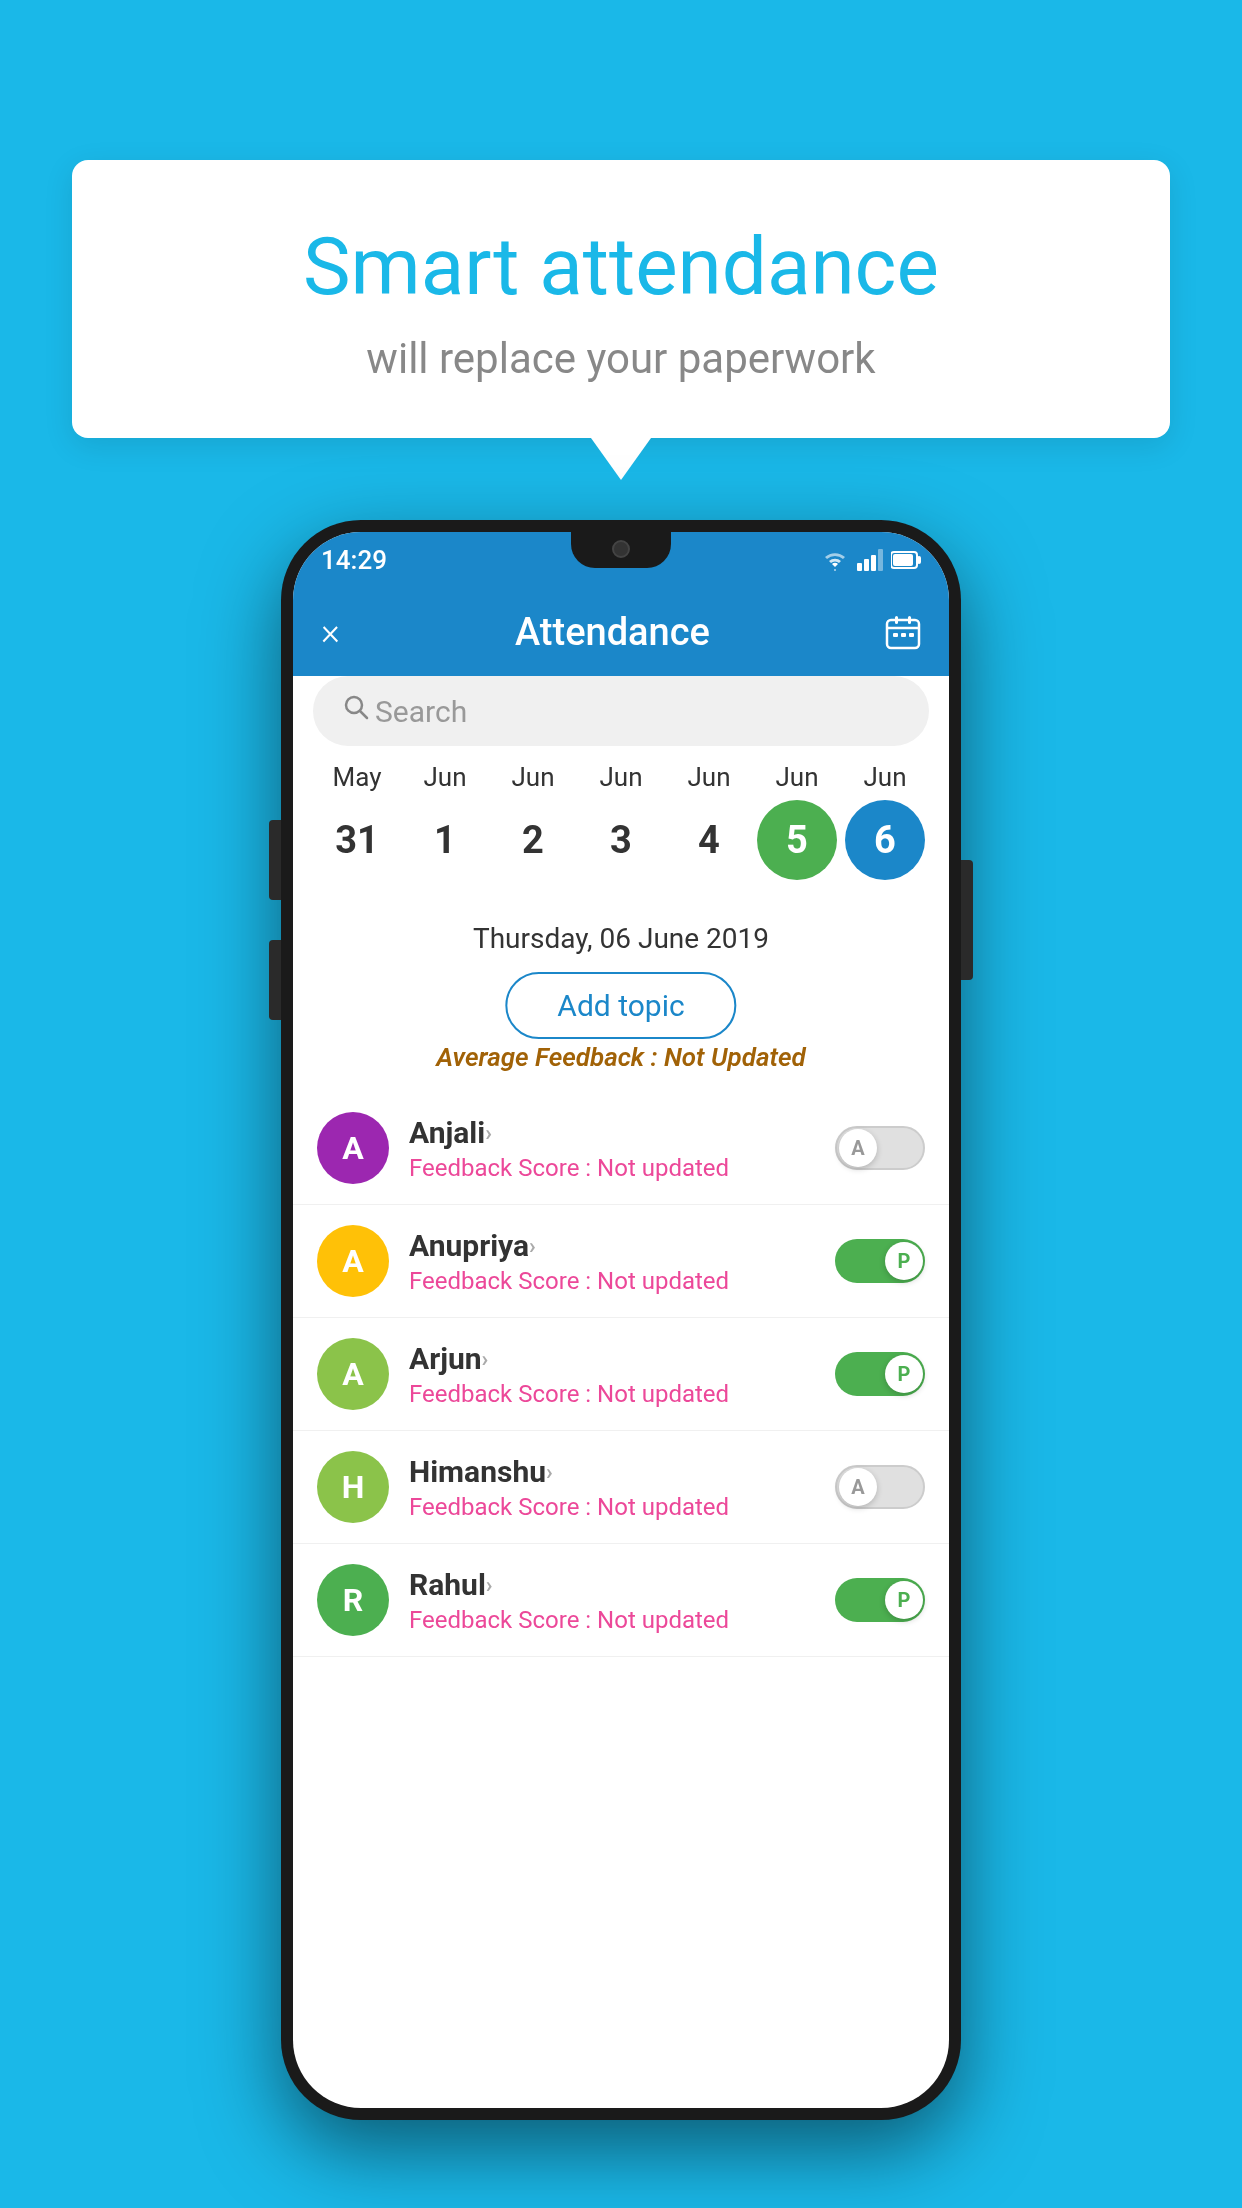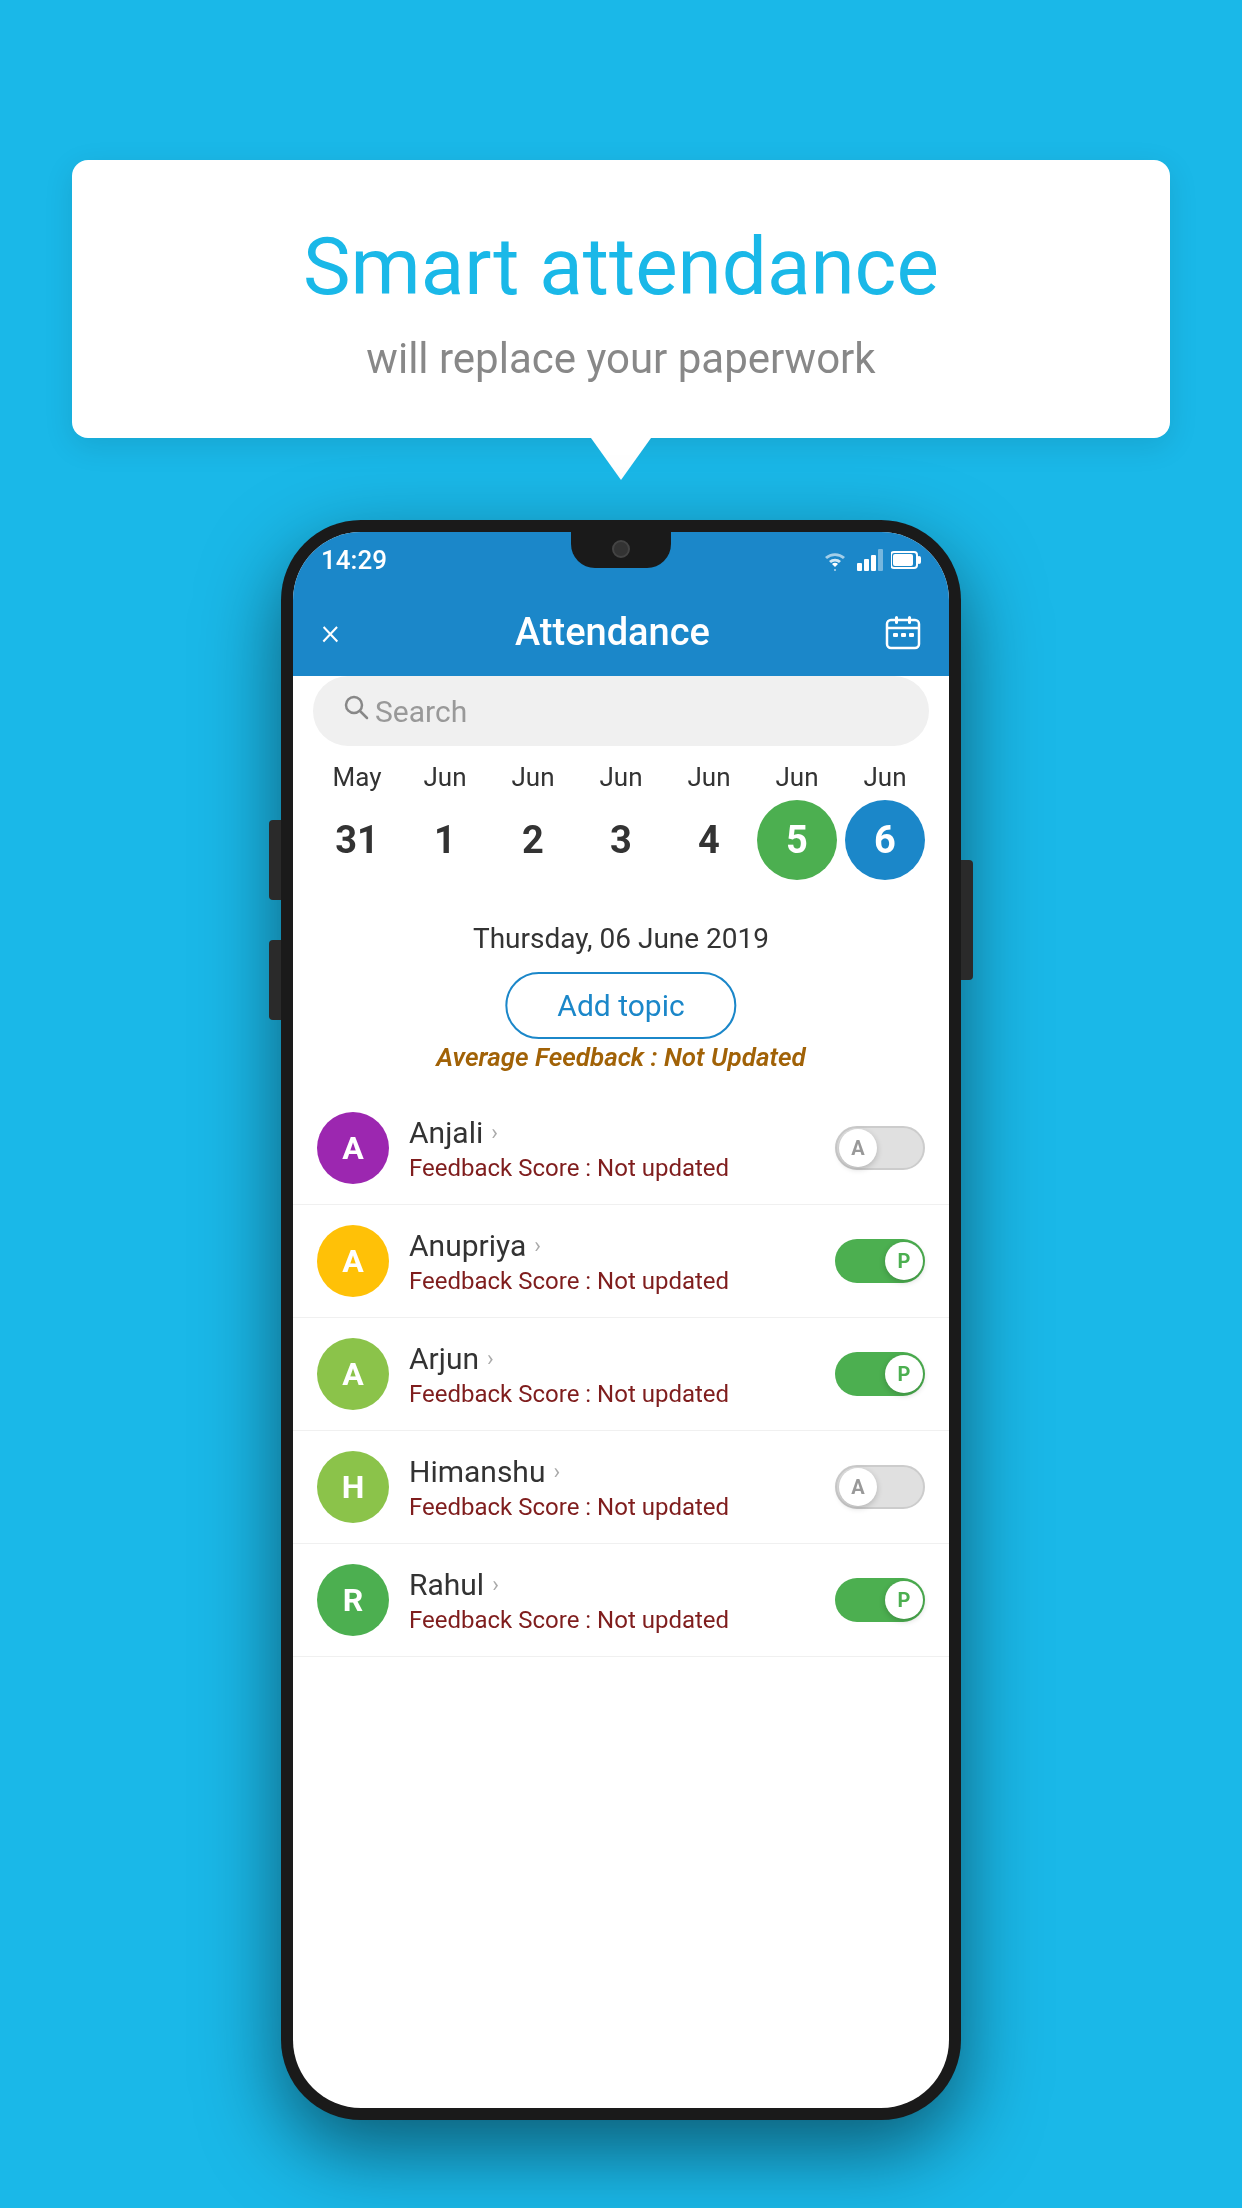--- a/index.html
+++ b/index.html
@@ -339,39 +339,38 @@
       flex-shrink: 0;
     }
 
     .student-info {
       flex: 1;
     }
 
     .student-name {
       font-size: 30px;
       color: #333;
-      font-weight: 400;
-      display: flex;
-      align-items: center;
-      gap: 8px;
+      font-weight: 700;
+      display: flex;
+      align-items: center;
     }
 
     .student-name-chevron {
       color: #aaa;
       font-size: 22px;
     }
 
     .student-feedback {
       font-size: 24px;
       color: #999;
       margin-top: 4px;
     }
 
     .student-feedback span {
-      color: #7f1d1d;
+      color: #ec4899;
     }
 
     
     .toggle-switch {
       width: 90px;
       height: 44px;
       border-radius: 22px;
       position: relative;
       display: flex;
       align-items: center;

